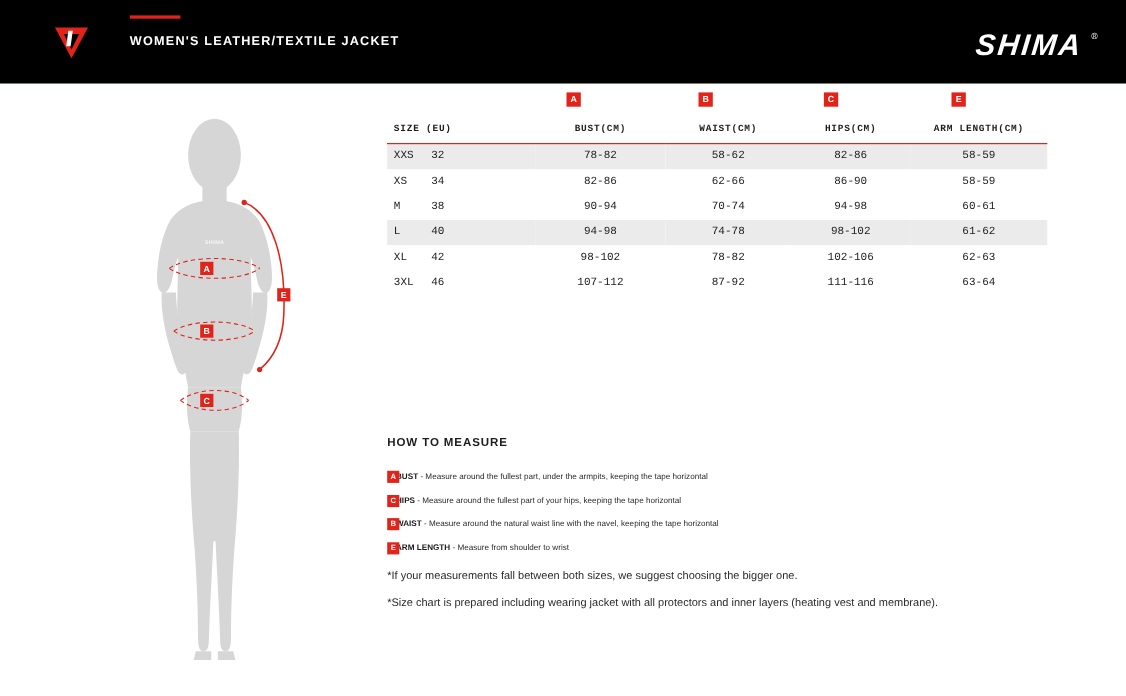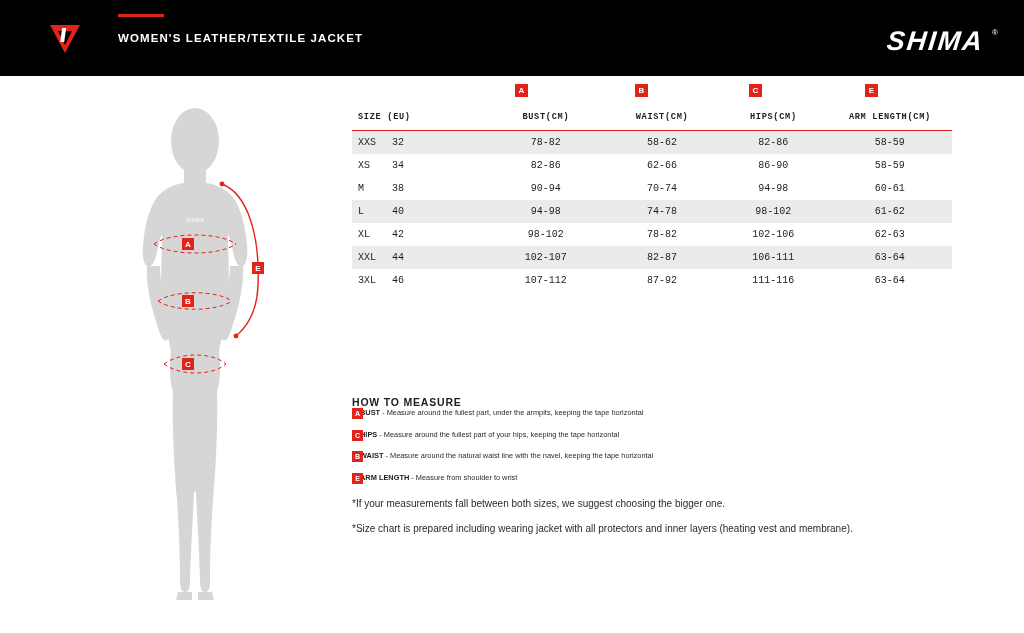--- a/index.html
+++ b/index.html
@@ -172,21 +172,21 @@
     position: absolute;
     left: 352px;
     top: 320px;
     width: 600px;
   }
   .howto-title {
     font-size: 10.5px;
     font-weight: bold;
     letter-spacing: 0.8px;
     color: #1d1d1d;
-    margin-bottom: 0;
+    margin-bottom: 20px;
   }
   .howto-item {
     position: relative;
     padding-left: 8px;
     margin-bottom: 11px;
     font-size: 7.4px;
     line-height: 1.45;
     color: #2a2a2a;
   }
   .howto-badge {
@@ -344,27 +344,20 @@
             <td>98-102</td>
             <td>61-62</td>
           </tr>
           <tr class="even">
             <td class="col-size"><span class="sizecell"><span class="label">XL</span><span class="eu">42</span></span></td>
             <td>98-102</td>
             <td>78-82</td>
             <td>102-106</td>
             <td>62-63</td>
           </tr>
-          <tr class="odd">
-            <td class="col-size"><span class="sizecell"><span class="label">XXL</span><span class="eu">44</span></span></td>
-            <td>102-107</td>
-            <td>82-87</td>
-            <td>106-111</td>
-            <td>63-64</td>
-          </tr>
           <tr class="even">
             <td class="col-size"><span class="sizecell"><span class="label">3XL</span><span class="eu">46</span></span></td>
             <td>107-112</td>
             <td>87-92</td>
             <td>111-116</td>
             <td>63-64</td>
           </tr>
         </tbody>
       </table>
     </div>

